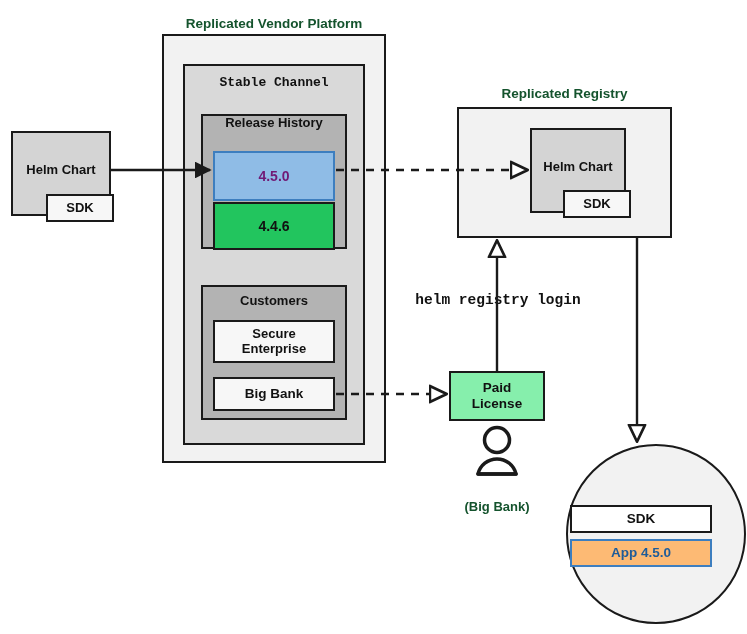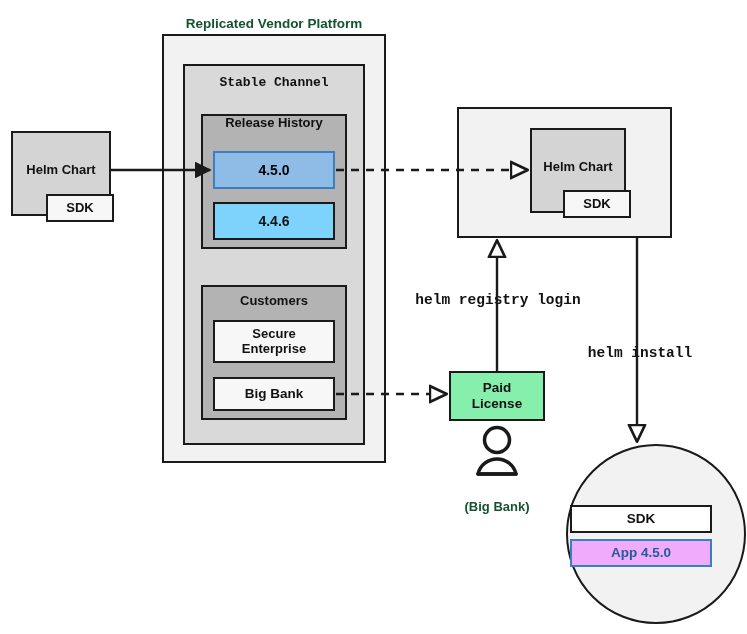--- a/index.html
+++ b/index.html
@@ -72,25 +72,25 @@
   <div class="box" style="left:162px; top:34px; width:224px; height:429px; background:#f2f2f2;"></div>
 
   <div class="box" style="left:183px; top:64px; width:182px; height:381px; background:#d9d9d9; align-items:flex-start; justify-content:center;">
     <span class="boxTitle" style="margin-top:10px;font-family:Liberation Mono, monospace;">Stable Channel</span>
   </div>
 
   <div class="box" style="left:201px; top:114px; width:146px; height:135px; background:#b3b3b3; align-items:flex-start; justify-content:center;">
     <span class="boxTitle" style="">Release History</span>
   </div>
 
-  <div class="box" style="left:213px; top:151px; width:122px; height:38px; background:#8fbce6; border-color:#3d7ebf; color:#000000; font-size:14px;">
+  <div class="box" style="left:213px; top:151px; width:122px; height:50px; background:#8fbce6; border-color:#3d7ebf; color:#701a75; font-size:14px;">
     <span>4.5.0</span>
   </div>
 
-  <div class="box" style="left:213px; top:202px; width:122px; height:38px; background:#7dd3fc; font-size:14px;">
+  <div class="box" style="left:213px; top:202px; width:122px; height:48px; background:#22c55e; font-size:14px;">
     <span>4.4.6</span>
   </div>
 
   <div class="box" style="left:201px; top:285px; width:146px; height:135px; background:#b3b3b3; align-items:flex-start; justify-content:center;">
     <span class="boxTitle" style="margin-top:7px;">Customers</span>
   </div>
 
   <div class="box" style="left:213px; top:320px; width:122px; height:43px; background:#f7f7f7; font-size:13px; flex-direction:column;">
     <span>Secure</span>
     <span>Enterprise</span>
@@ -100,20 +100,21 @@
     <span>Big Bank</span>
   </div>
 
   <div class="box" style="left:11px; top:131px; width:100px; height:85px; background:#d4d4d4; align-items:flex-start; justify-content:center;">
     <span class="boxTitle" style="margin-top:30px;">Helm Chart</span>
   </div>
   <div class="box" style="left:46px; top:194px; width:68px; height:28px; background:#f7f7f7; font-size:13px;">
     <span>SDK</span>
   </div>
 
+  <div class="lbl titleLabel" style="left:457px; top:86px; width:215px;">Replicated Registry</div>
 
   <div class="box" style="left:457px; top:107px; width:215px; height:131px; background:#f2f2f2;"></div>
 
   <div class="box" style="left:530px; top:128px; width:96px; height:85px; background:#d4d4d4; align-items:flex-start; justify-content:center;">
     <span class="boxTitle" style="margin-top:30px;">Helm Chart</span>
   </div>
   <div class="box" style="left:563px; top:190px; width:68px; height:28px; background:#f7f7f7; font-size:13px;">
     <span>SDK</span>
   </div>
 
@@ -129,27 +130,26 @@
   </svg>
 
   <div class="lbl" style="left:427px; top:500px; width:140px; font-size:13px;">(Big Bank)</div>
 
   <div class="circle" style="left:566px; top:444px; width:180px; height:180px; background:#f2f2f2;"></div>
 
 
   <div class="box" style="left:570px; top:505px; width:142px; height:28px; background:#ffffff; font-size:13.5px;">
     <span>SDK</span>
   </div>
-  <div class="box" style="left:570px; top:539px; width:142px; height:28px; background:#f0abfc; border-color:#3d7ebf; color:#1f5c99; font-size:13.5px;">
+  <div class="box" style="left:570px; top:539px; width:142px; height:28px; background:#fdba74; border-color:#3d7ebf; color:#1f5c99; font-size:13.5px;">
     <span>App 4.5.0</span>
   </div>
 
   <div class="mono" style="left:378px; top:292px; width:240px; font-size:14.5px;">helm registry login</div>
 
-  <div class="mono" style="left:560px; top:345px; width:160px; font-size:14.5px;">helm install</div>
 
   <svg class="edges" viewBox="0 0 747 634">
     <defs>
       <marker id="arrowSolid" viewBox="0 0 10 10" refX="9" refY="5" markerWidth="7" markerHeight="7" orient="auto-start-reverse">
         <path d="M 0 0 L 10 5 L 0 10 z" fill="#1a1a1a"></path>
       </marker>
       <marker id="arrowOpen" viewBox="0 0 10 10" refX="9" refY="5" markerWidth="8" markerHeight="8" orient="auto-start-reverse">
         <path d="M 0.6 0.8 L 9.4 5 L 0.6 9.2 z" fill="#ffffff" stroke="#1a1a1a" stroke-width="1.4" stroke-linejoin="round"></path>
       </marker>
     </defs>

